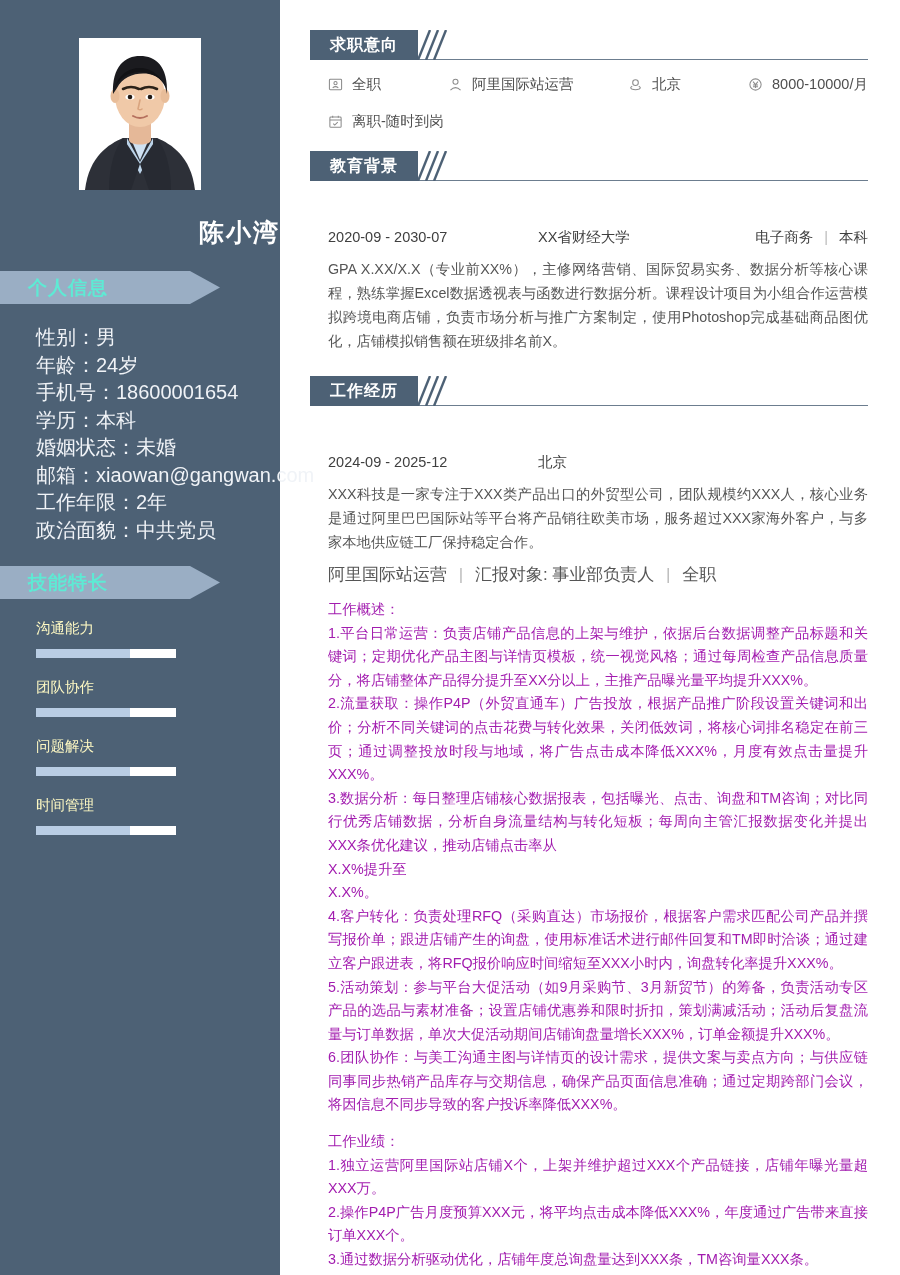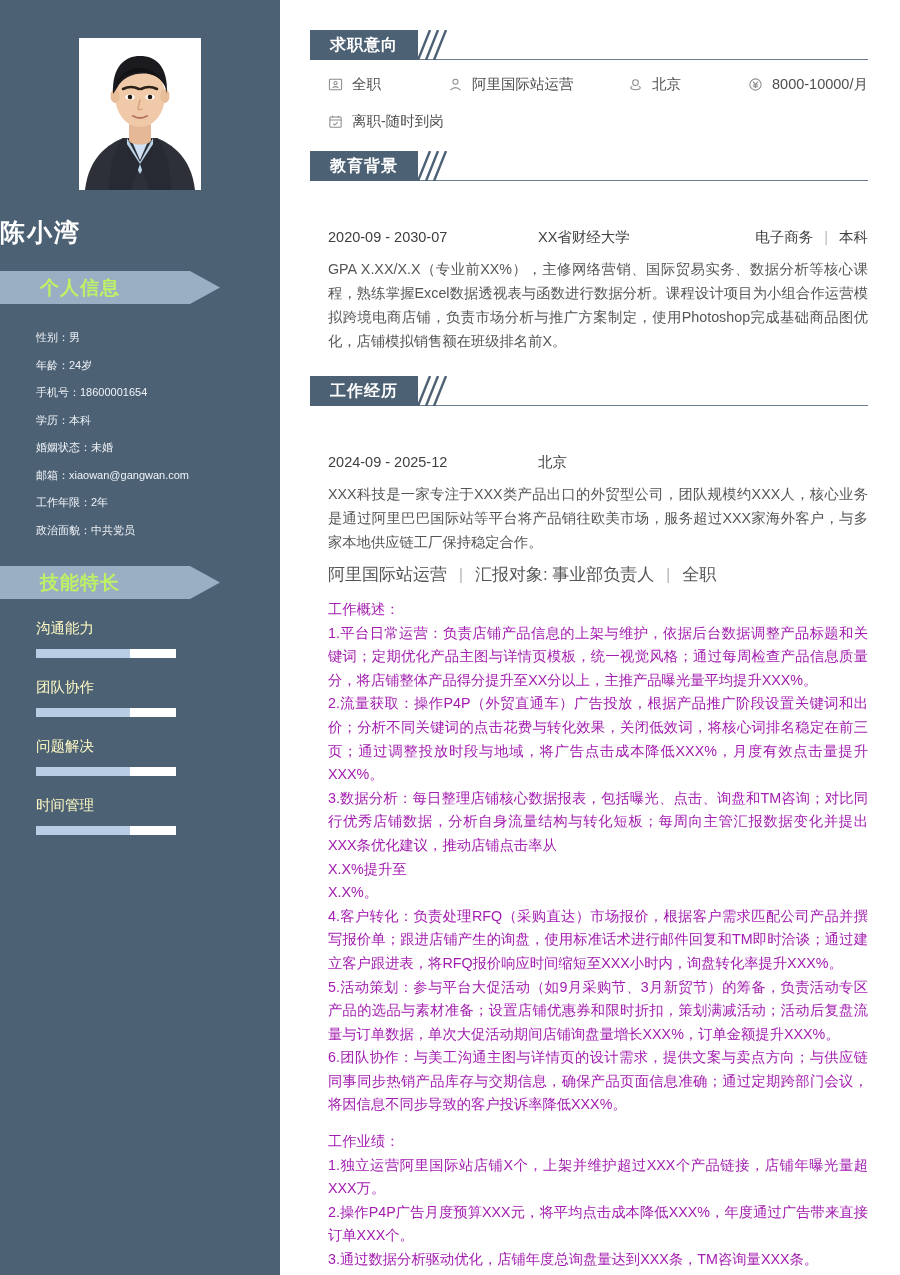--- a/index.html
+++ b/index.html
@@ -29,21 +29,21 @@
   .photo-wrap {
     margin: 38px auto 0 auto;
     width: 122px;
     height: 152px;
     background: #ffffff;
     overflow: hidden;
   }
   .photo-svg { display: block; width: 122px; height: 152px; }
 
   .person-name {
-    text-align: left;
+    text-align: right;
     font-size: 25px;
     font-weight: bold;
     letter-spacing: 2px;
     color: #ffffff;
     margin-top: 26px;
     margin-bottom: 4px;
   }
 
   .side-head {
     position: relative;
@@ -55,29 +55,29 @@
   .side-head-bg {
     position: absolute;
     inset: 0;
     background: #9aaec4;
     clip-path: polygon(0 0, 190px 0, 220px 50%, 190px 100%, 0 100%);
   }
   .side-head-text {
     position: relative;
     font-size: 19px;
     font-weight: bold;
-    color: #bef264;
+    color: #5eead4;
     line-height: 33px;
-    padding-left: 40px;
+    padding-left: 28px;
     letter-spacing: 1px;
   }
 
   .info-list { padding: 6px 0 0 36px; }
   .info-row {
-    font-size: 11px;
+    font-size: 20px;
     color: #f0f3f7;
     line-height: 27.5px;
     white-space: nowrap;
   }
 
   .skills { padding: 6px 0 0 36px; }
   .skill-item { margin-bottom: 20px; }
   .skill-label {
     font-size: 14.5px;
     color: #fef9c3;

